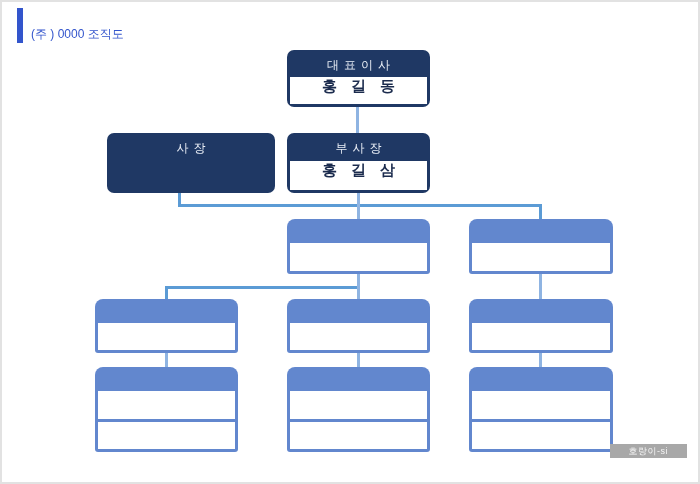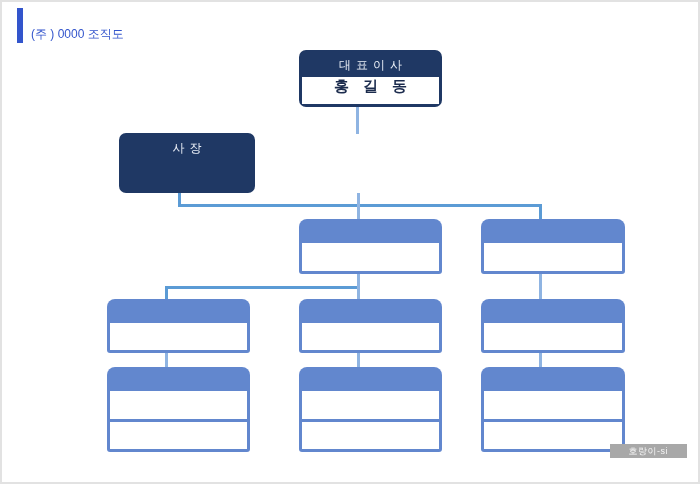--- a/index.html
+++ b/index.html
@@ -4,21 +4,21 @@
 <style>
   html,body { margin:0; padding:0; background:#fff; }
   .slide {
     position:relative; width:700px; height:484px; background:#ffffff;
     font-family:"Liberation Sans", sans-serif; overflow:hidden;
     box-shadow: inset 0 0 0 2px #e2e2e2;
   }
   .title-accent-bar { position:absolute; left:17px; top:8px; width:6px; height:35px; background:#3355cc; }
   .page-title { position:absolute; left:31px; top:26px; font-size:12px; color:#3355cc; white-space:nowrap; }
 
-  .node { position:absolute; box-sizing:border-box; display:flex; flex-direction:column; padding:3px;margin-left:12px; }
+  .node { position:absolute; box-sizing:border-box; display:flex; flex-direction:column; padding:3px; }
   .node.navy { background:#1f3864; border-radius:7px; }
   .node.blue { background:#6287ce; border-radius:8px 8px 3px 3px; }
   .node .hd { display:flex; align-items:center; justify-content:center; }
   .node .hd span { color:#e9eef6; font-size:12px; letter-spacing:5px; margin-right:-5px; white-space:nowrap; }
   .navy .hd { height:24px; }
   .node.r2 .hd { height:25px; }
   .blue .hd { height:21px; }
   .node .bd { background:#ffffff; flex:1; display:flex; align-items:flex-start; justify-content:center; }
   .node .bd span { color:#1b2b4d; font-weight:bold; font-size:15px; letter-spacing:14px; margin-right:-14px; white-space:nowrap; }
   .rows { flex:1; display:flex; flex-direction:column; gap:3px; }
@@ -58,23 +58,31 @@
 
   <div class="node navy" style="left:287px; top:50px; width:143px; height:57px;">
     <div class="hd">
         <span>대표이사</span>
       </div>
     <div class="bd">
         <span>홍길동</span>
       </div>
   </div>
 
-  <div class="node navy r2" style="left:107px; top:133px; width:136px; height:60px;">
+  <div class="node navy r2" style="left:107px; top:133px; width:168px; height:60px;">
     <div class="hd">
         <span>사장</span>
+      </div>
+  </div>
+  <div class="node navy r2" style="left:287px; top:133px; width:143px; height:60px;">
+    <div class="hd">
+        <span>부사장</span>
+      </div>
+    <div class="bd">
+        <span>홍길삼</span>
       </div>
   </div>
 
   <div class="node blue" style="left:287px; top:219px; width:143px; height:55px;">
     <div class="hd">
         <span></span>
       </div>
     <div class="rows">
         <div class="row"></div>
       </div>

